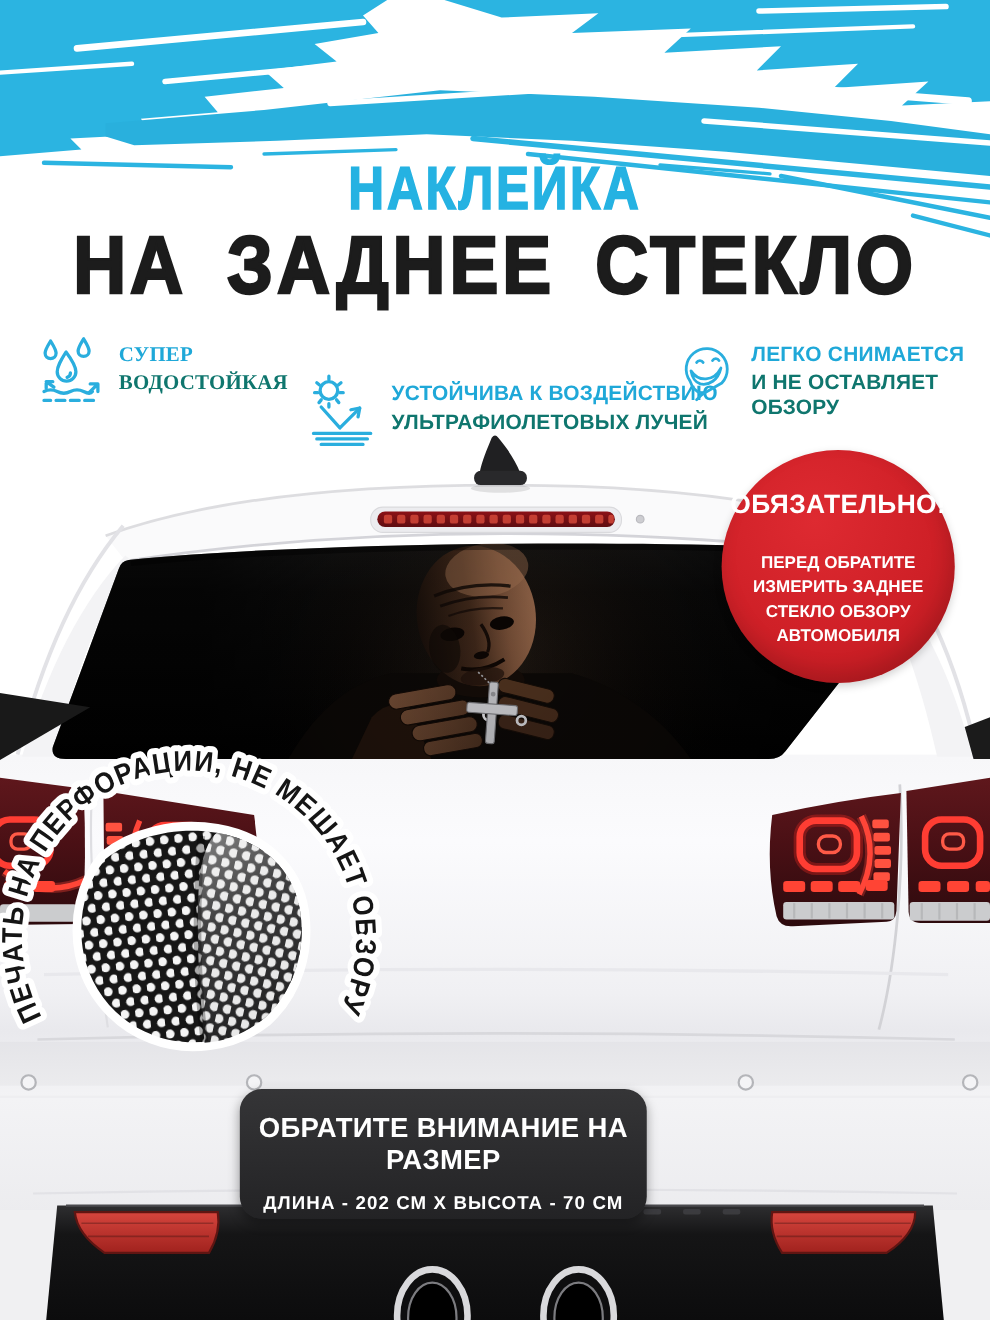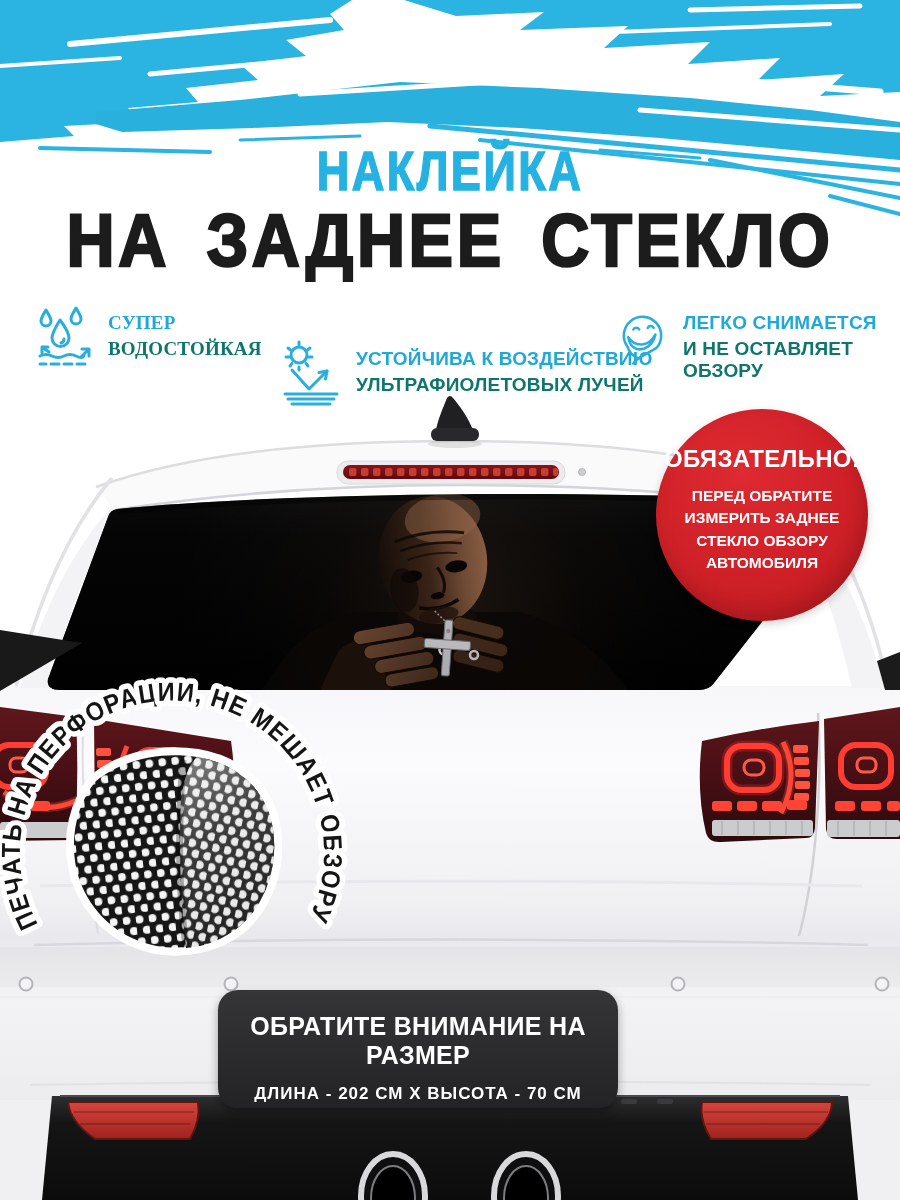--- a/index.html
+++ b/index.html
@@ -15,25 +15,25 @@
           transform:scaleX(.9);-webkit-text-stroke:2.5px #1c1c1c;line-height:76px;}
   
   .feature{display:flex;align-items:flex-start;}
   .ftext{display:flex;flex-direction:column;gap:4px;}
   .fline1{font-size:19px;font-weight:bold;color:#1fa8d8;letter-spacing:.2px;}
   .fline2{font-size:19px;font-weight:bold;color:#0f766e;letter-spacing:.2px;}
   
   .badge{left:656px;top:409px;width:212px;height:212px;border-radius:50%;
          background:radial-gradient(circle at 40% 30%, #de2a31 0%, #cf2027 55%, #b9191f 100%);
          box-shadow:0 3px 8px rgba(0,0,0,.18), inset -4px -10px 18px rgba(0,0,0,.14);
-         display:flex;flex-direction:column;align-items:center;color:#fff;text-align:center;}
+         display:flex;flex-direction:column;align-items:center;color:#fff;text-align:center;gap:16px;}
   .badge-title{margin-top:36px;font-size:24px;font-weight:bold;letter-spacing:.3px;}
   .badge-lines{margin-top:12px;font-size:15.5px;font-weight:bold;line-height:1.45;}
   
-  .sizebox{left:218px;top:990px;width:400px;height:118px;border-radius:20px;
+  .sizebox{left:218px;top:990px;width:370px;height:118px;border-radius:20px;
            background:linear-gradient(180deg,#353537 0%,#232325 100%);
            box-shadow:0 4px 10px rgba(0,0,0,.35);
            display:flex;flex-direction:column;align-items:center;color:#fff;text-align:center;}
   .size-title{margin-top:22px;font-size:25px;font-weight:bold;letter-spacing:.3px;}
   .size-dims{margin-top:14px;font-size:17px;font-weight:bold;letter-spacing:1px;}
 </style>
 </head>
 <body>
 
 <div class="stage">

